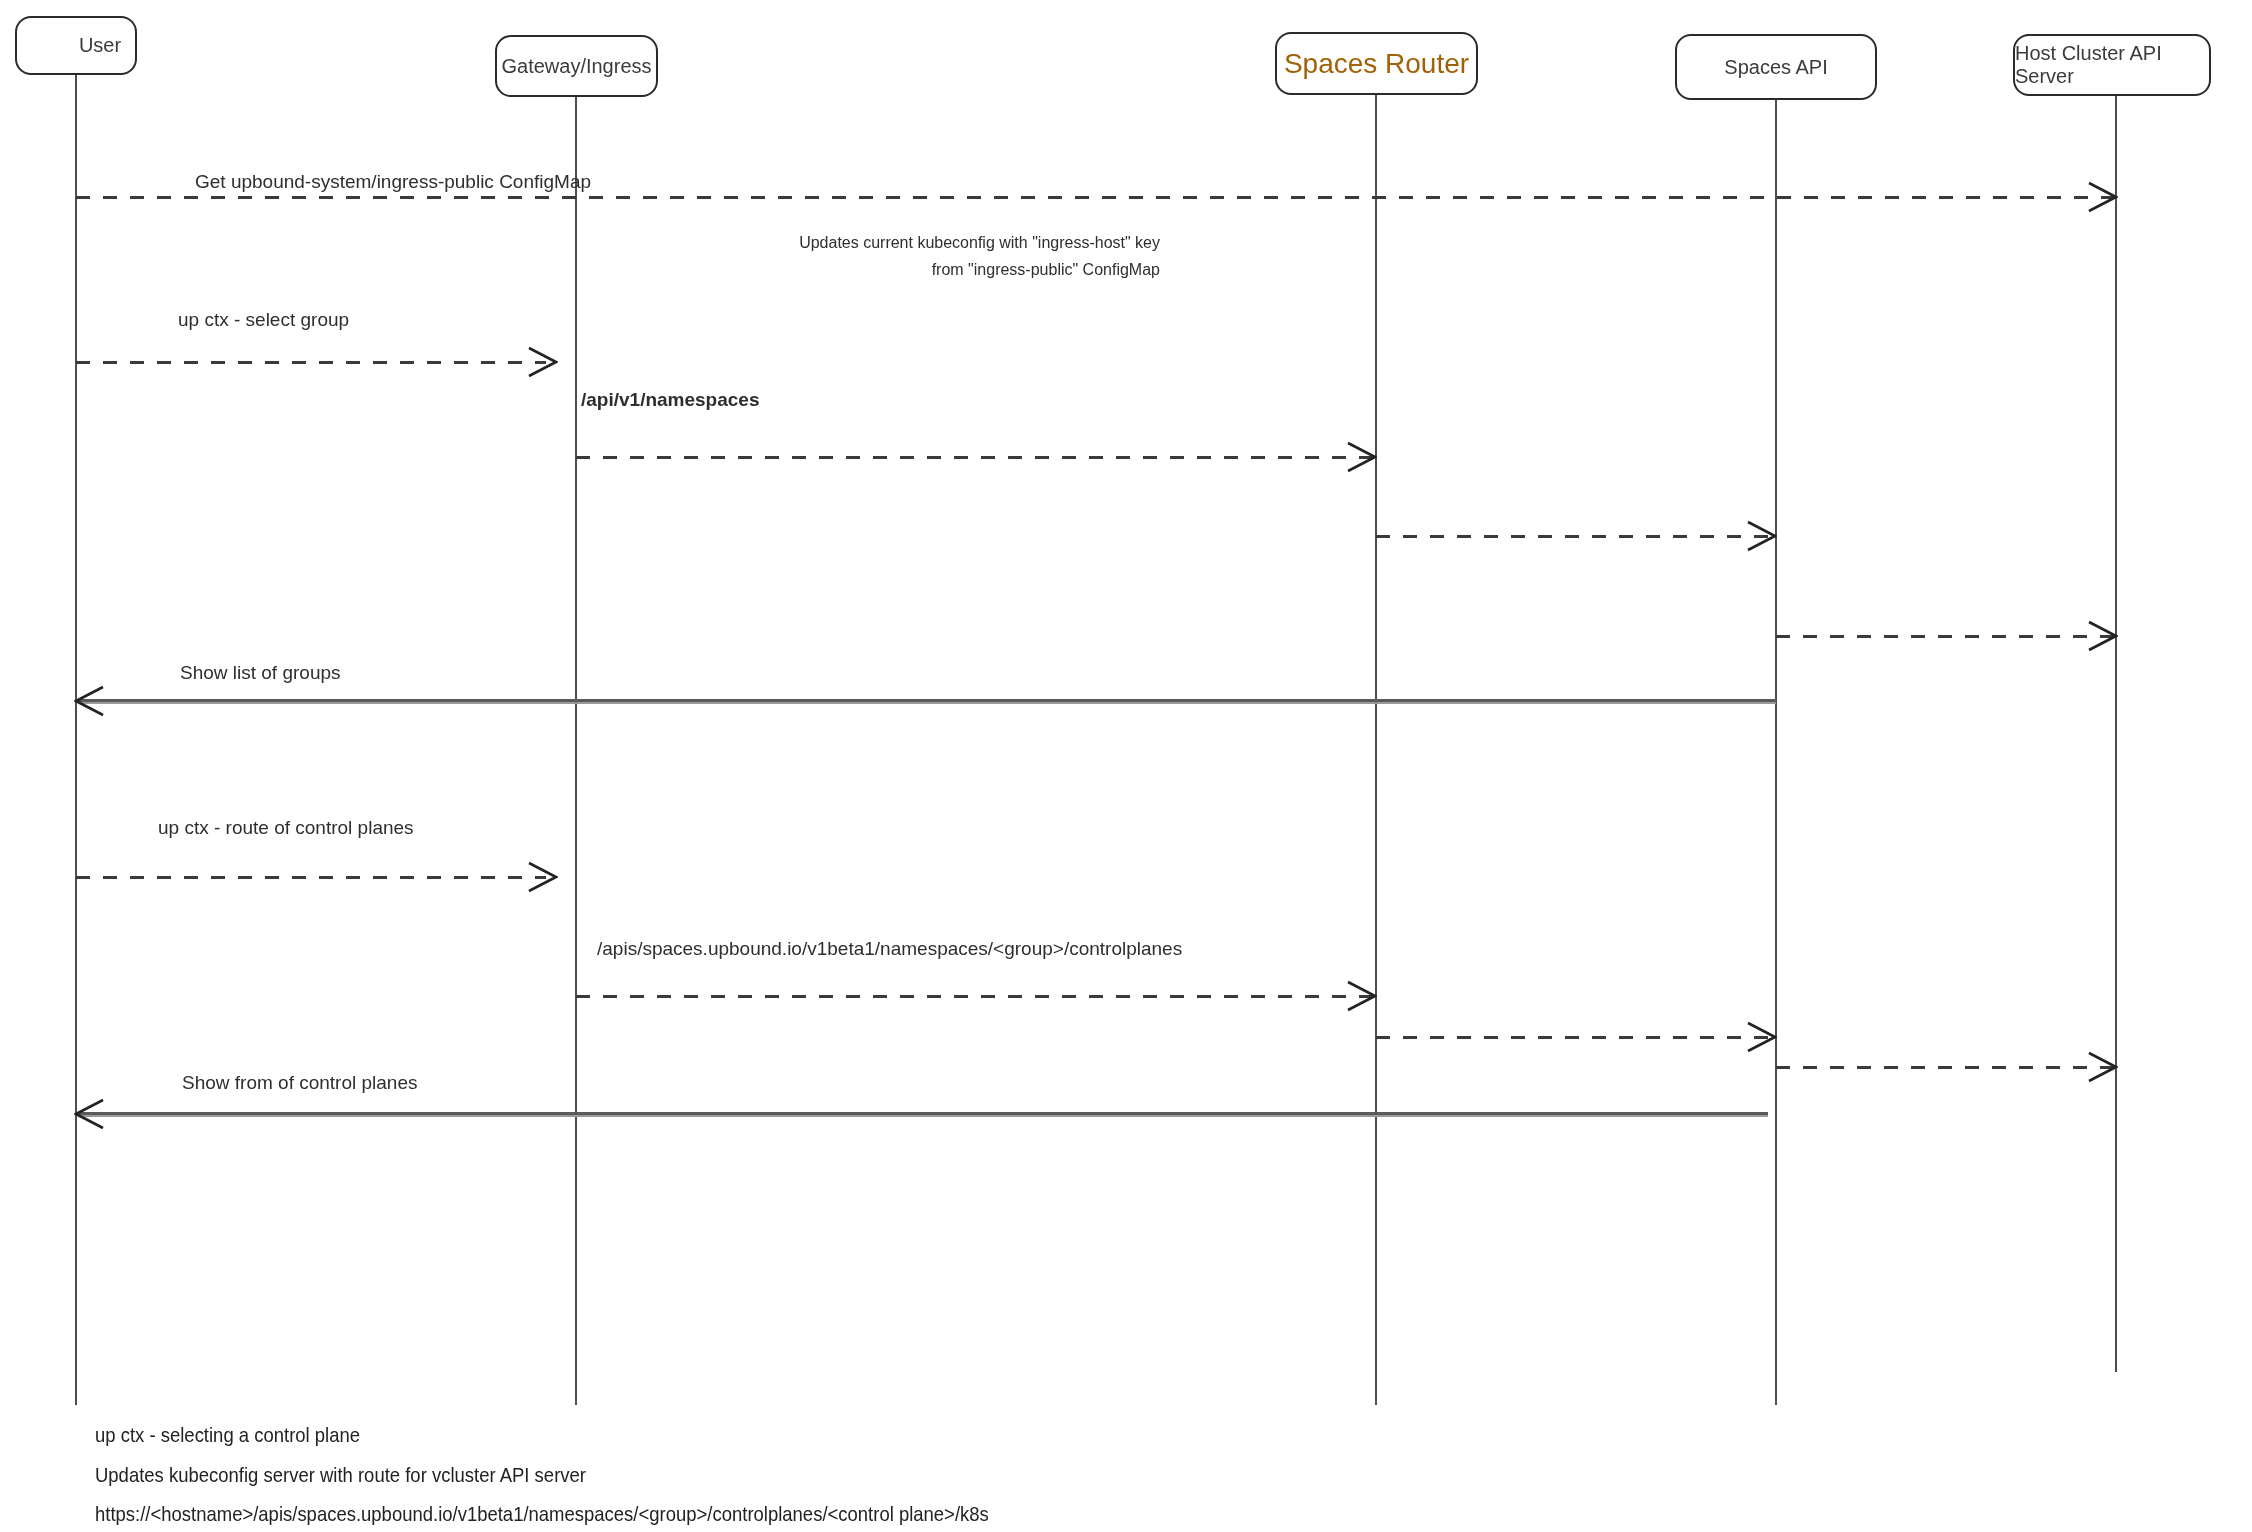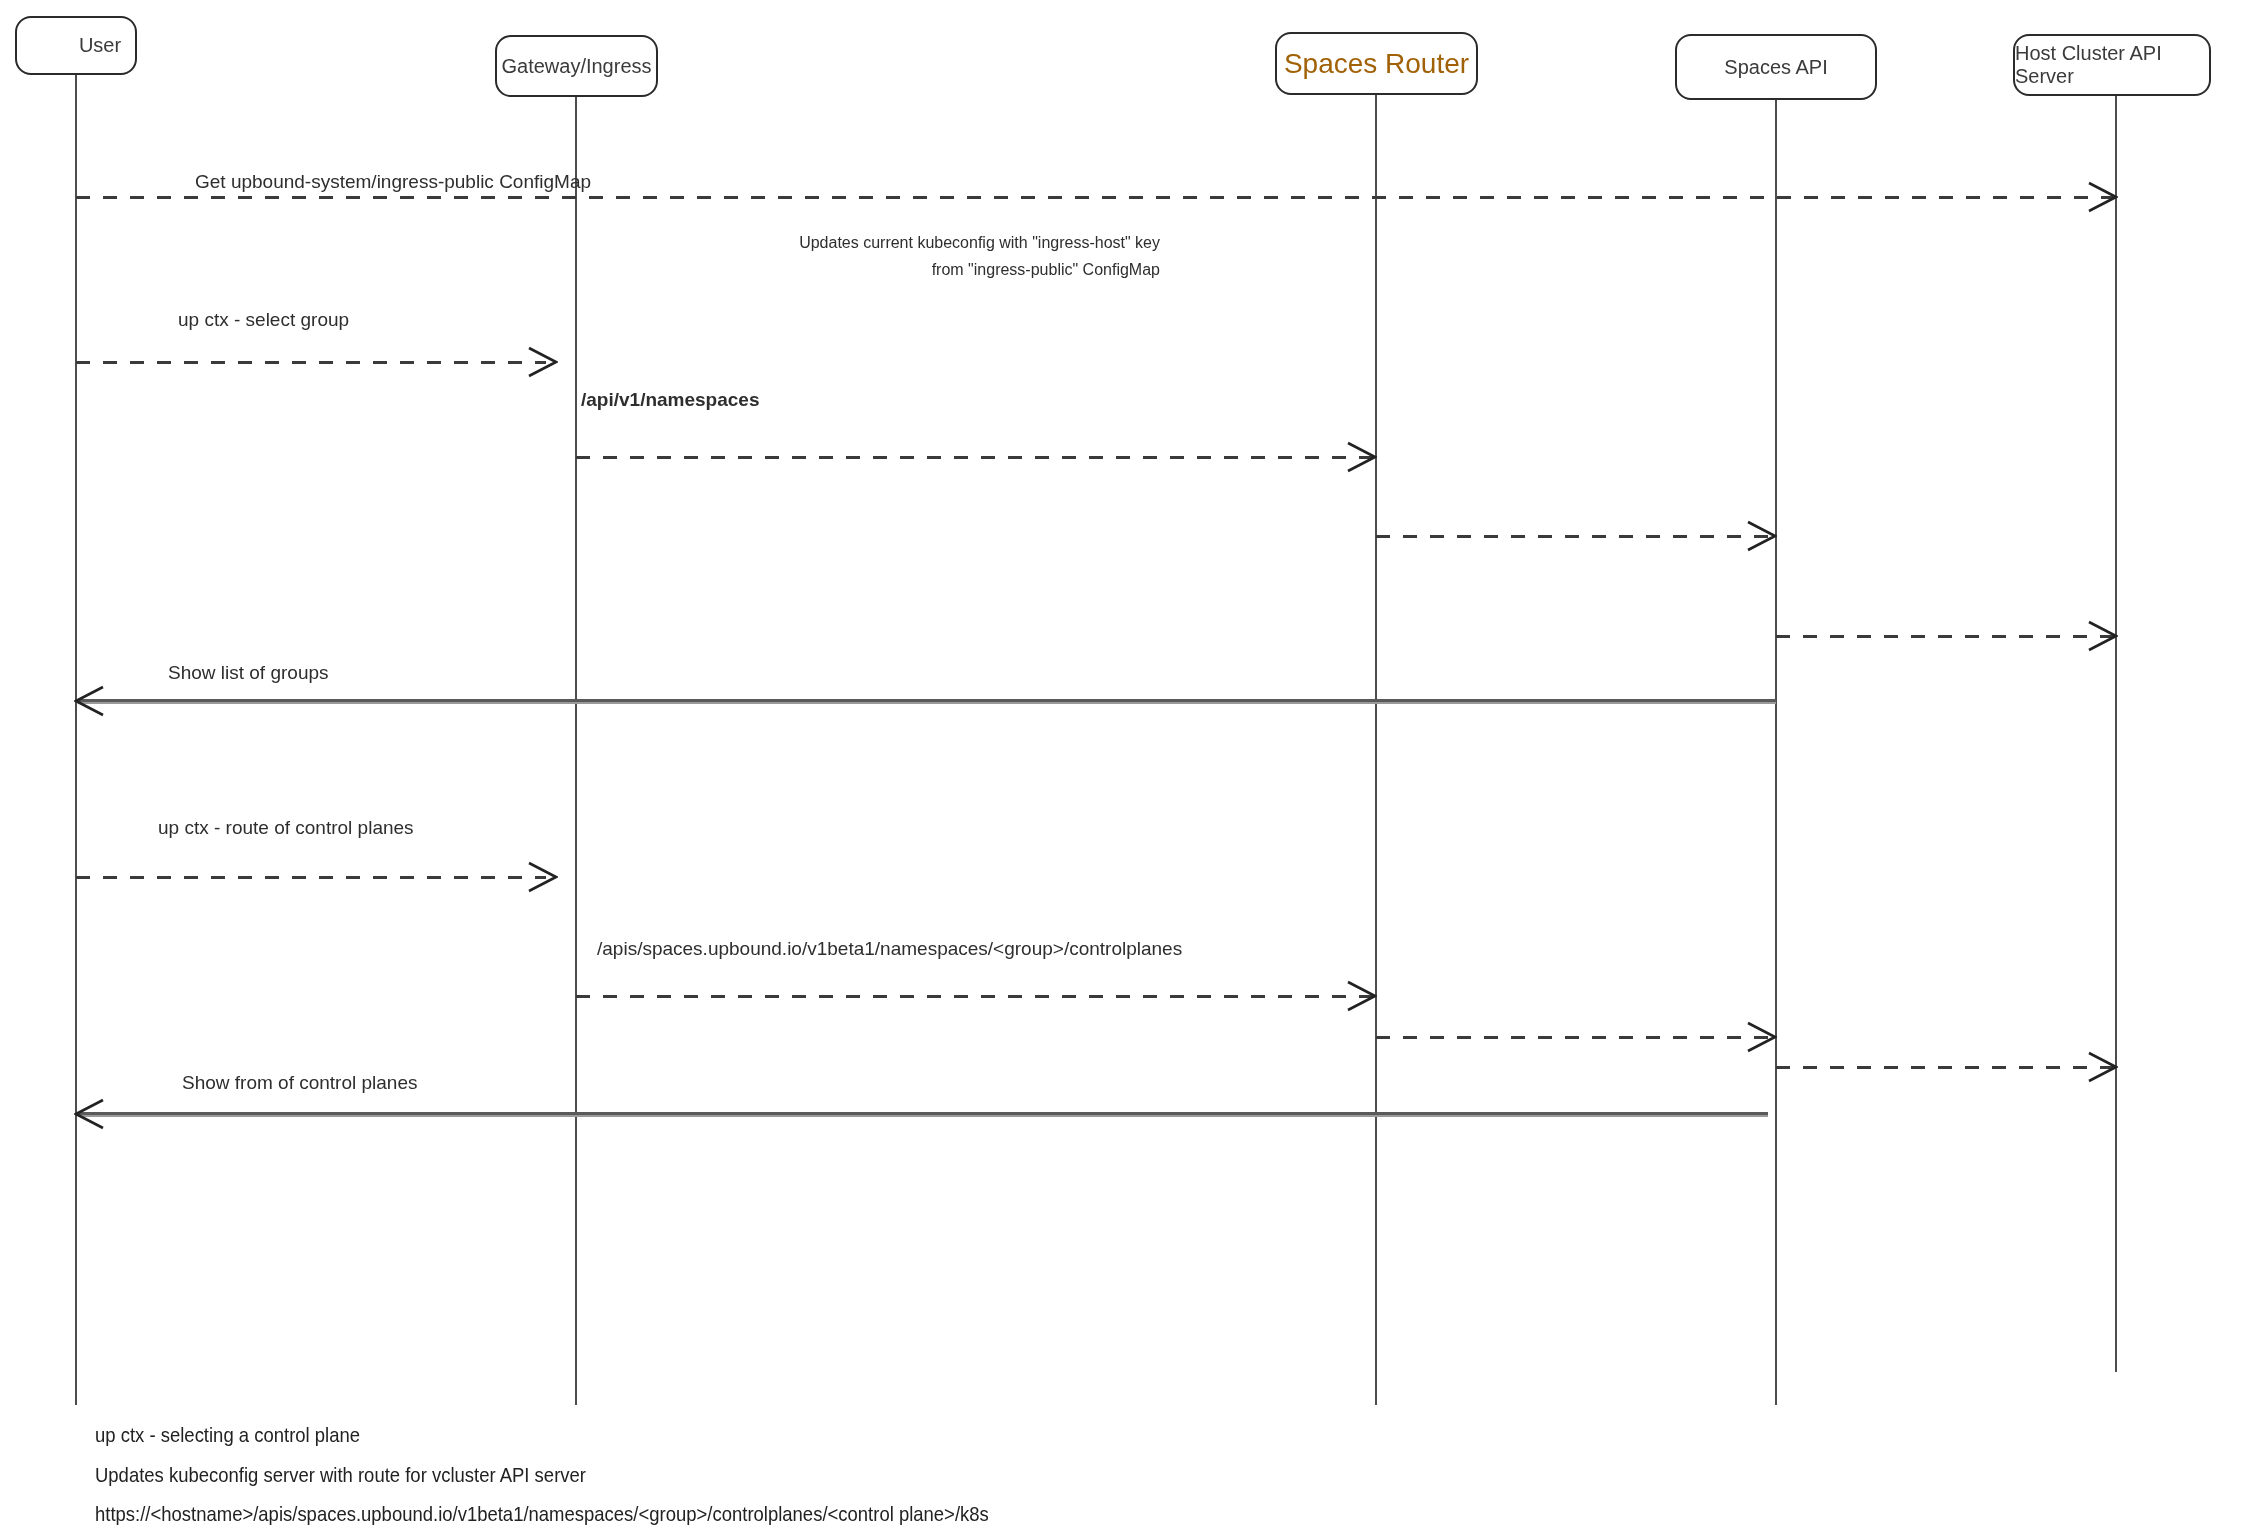--- a/index.html
+++ b/index.html
@@ -127,21 +127,21 @@
   <div class="arrow dashed" style="left:1376px; top:535px; width:399px;"></div>
   <svg class="head" style="left:1741px; top:519px;" width="36" height="34" viewBox="0 0 36 34">
     <path d="M7 3 L34 17 L7 31" fill="none" stroke="#222" stroke-width="2.6"></path>
   </svg>
 
   <div class="arrow dashed" style="left:1776px; top:635px; width:339px;"></div>
   <svg class="head" style="left:2082px; top:619px;" width="36" height="34" viewBox="0 0 36 34">
     <path d="M7 3 L34 17 L7 31" fill="none" stroke="#222" stroke-width="2.6"></path>
   </svg>
 
-  <div class="msg-label" style="left:168px; top:662px;">Show list of groups</div>
+  <div class="msg-label" style="left:180px; top:662px;">Show list of groups</div>
   <div class="arrow solid" style="left:78px; top:699px; width:1698px;"></div>
   <svg class="head" style="left:74px; top:684px;" width="36" height="34" viewBox="0 0 36 34">
     <path d="M29 3 L2 17 L29 31" fill="none" stroke="#222" stroke-width="2.6"></path>
   </svg>
 
   <div class="msg-label" style="left:158px; top:817px;">up ctx - route of control planes</div>
   <div class="arrow dashed" style="left:76px; top:876px; width:470px;"></div>
   <svg class="head" style="left:522px; top:860px;" width="36" height="34" viewBox="0 0 36 34">
     <path d="M7 3 L34 17 L7 31" fill="none" stroke="#222" stroke-width="2.6"></path>
   </svg>

